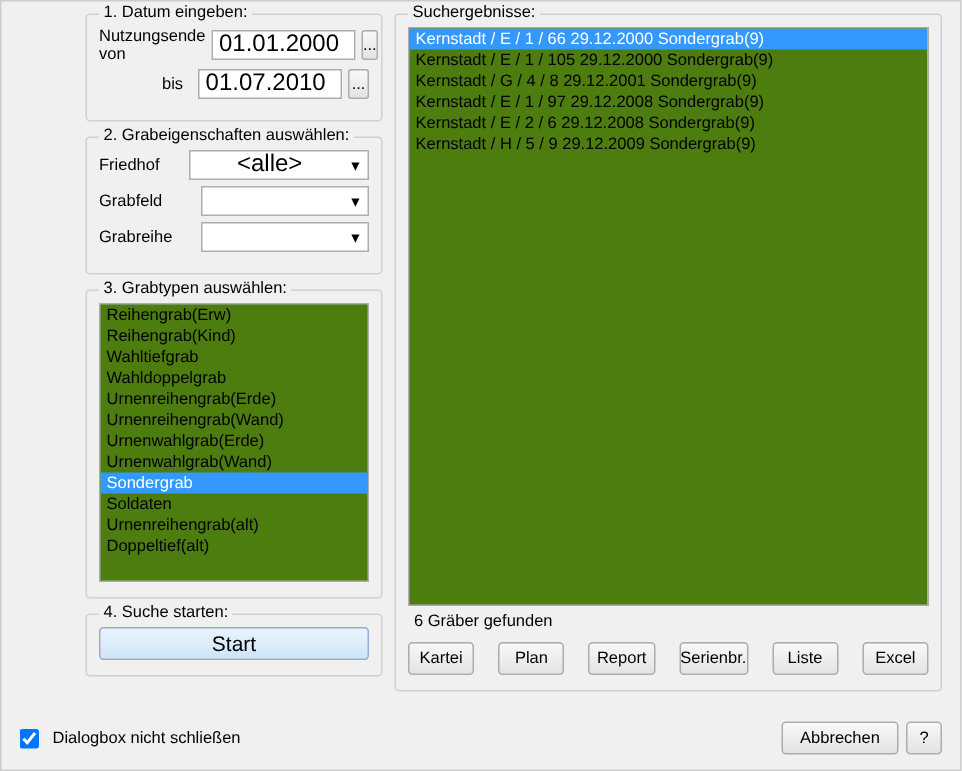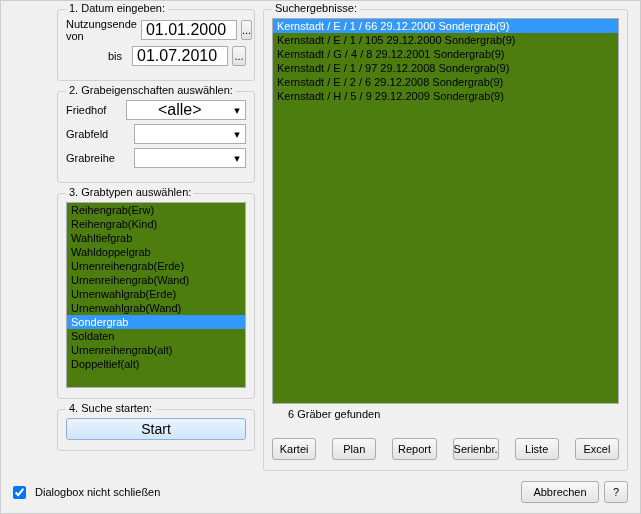--- a/index.html
+++ b/index.html
@@ -87,22 +87,22 @@
   width: 100%;
   height: 22px;
   border: 1px solid #8faed3;
   background: linear-gradient(#eaf3fc, #cde6f9);
   border-radius: 3px;
   cursor: pointer;
   font-family: inherit;
   font-size: 14px;
 }
 .results-list { height: 386px; }
-.results-label { margin: 4px 0 6px 16px; }
-.btn-row { display: flex; gap: 16px; margin-top: 12px; }
+.results-label { margin: 4px 0 6px 4px; }
+.btn-row { display: flex; gap: 16px; margin-top: 2px; }
 .btn {
   border: 1px solid #acacac;
   background: linear-gradient(#f8f8f8, #e3e3e3);
   border-radius: 3px;
   padding: 3px 0;
   cursor: pointer;
   font-family: inherit;
   font-size: 11px;
   width: 58px;
   height: 22px;

